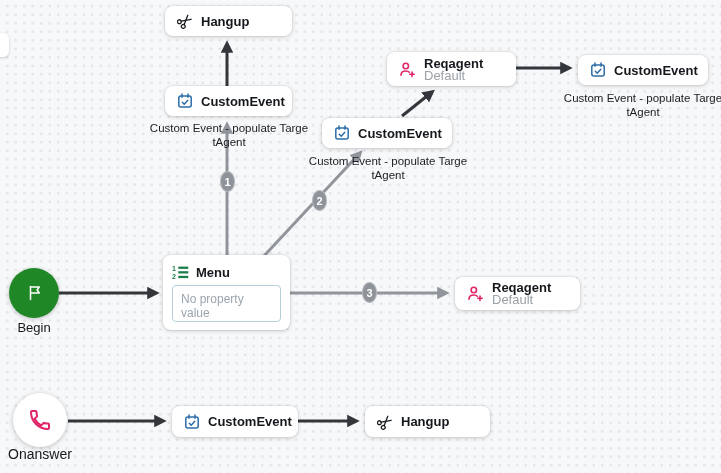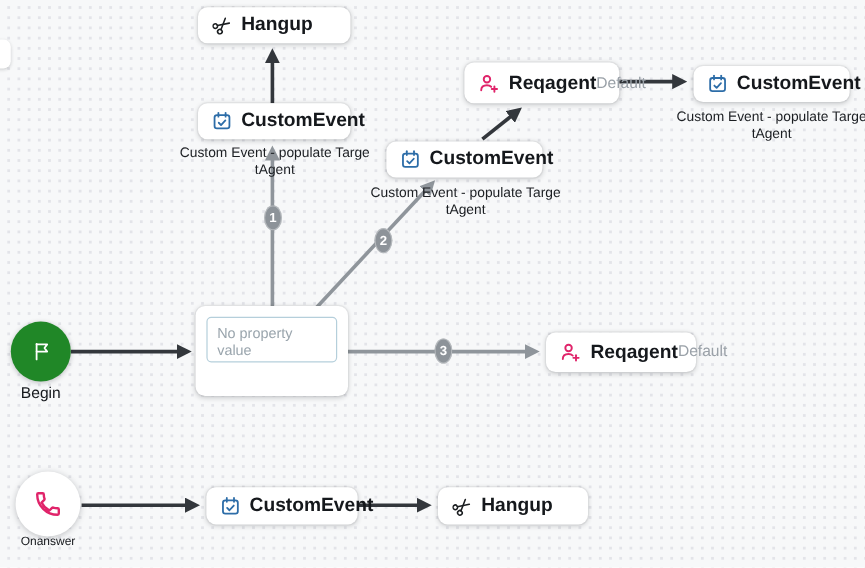--- a/index.html
+++ b/index.html
@@ -18,23 +18,23 @@
   .edges{position:absolute;left:0;top:0;width:721px;height:473px;}
   .edge-dark{stroke:var(--edge-dark);stroke-width:3;fill:none;}
   .edge-gray{stroke:var(--edge-gray);stroke-width:3;fill:none;}
   .mk-dark{fill:var(--edge-dark);}
   .mk-gray{fill:var(--edge-gray);}
   .node{
     position:absolute;background:#fff;border-radius:8px;
     box-shadow:0 1px 4px rgba(20,24,31,.20), 0 0 0 1px rgba(20,24,31,.04);
     display:flex;align-items:center;gap:8px;padding:0 12px;
   }
-  .node-label{font-size:16px;font-weight:bold;color:#15181c;white-space:nowrap;}
+  .node-label{font-size:13px;font-weight:bold;color:#15181c;white-space:nowrap;}
   .node-sub{font-size:13px;color:#9aa1a8;line-height:12px;}
-  .stack{display:flex;flex-direction:row;justify-content:space-between;}
+  .stack{display:flex;flex-direction:column;justify-content:space-between;}
   .stack .node-label{line-height:13px;}
   .menu-node{flex-direction:column;align-items:stretch;gap:5px;padding:9px 9px 8px 9px;}
   .menu-head{display:flex;align-items:center;gap:7px;}
   .menu-input{
     width:100%;height:38px;resize:none;border:1px solid #b5cfdb;border-radius:4px;
     font-family:"Liberation Sans",sans-serif;font-size:12px;color:#3a4046;
     padding:6px 8px;background:#fff;outline:none;overflow:hidden;
   }
   .menu-input::placeholder{color:#9aa5ad;}
   .caption{position:absolute;text-align:center;font-size:11.5px;color:#1b1e22;line-height:14px;}
@@ -167,20 +167,34 @@
     </span>
     <span class="node-label">CustomEvent</span>
   </div>
 
   <div class="caption" style="left:298px;top:154px;width:180px;">
     <div>Custom Event - populate Targe</div>
     <div>tAgent</div>
   </div>
 
   <div class="node menu-node" style="left:163px;top:255px;width:127px;height:75px;">
+    <div class="menu-head">
+      <span class="icon">
+        <svg width="17" height="16" viewBox="0 0 17 16">
+          <g fill="var(--icon-green)">
+            <text x="0" y="6.8" font-size="7" font-weight="bold">1</text>
+            <text x="0" y="15" font-size="7" font-weight="bold">2</text>
+            <rect x="6.3" y="2.6" width="10" height="2.3"></rect>
+            <rect x="6.3" y="7.2" width="10" height="2.3"></rect>
+            <rect x="6.3" y="11.8" width="10" height="2.3"></rect>
+          </g>
+        </svg>
+      </span>
+      <span class="node-label">Menu</span>
+    </div>
     <textarea class="menu-input" rows="2" placeholder="No property value" style=""></textarea>
   </div>
 
   <div class="node" style="left:455px;top:277px;width:125px;height:33px;">
     <span class="icon">
       <svg width="17" height="17" viewBox="0 0 17 17">
         <g stroke="var(--icon-pink)" stroke-width="1.6" fill="none" stroke-linecap="round">
           <circle cx="6.8" cy="5" r="2.7"></circle>
           <path d="M2 14.2 C2 11.6 4 10 6.8 10 C8.3 10 9.5 10.5 10.3 11.3"></path>
           <line x1="13" y1="11" x2="13" y2="15.4"></line>
@@ -206,21 +220,21 @@
   </div>
   <div class="circle-label" style="left:-6px;top:320px;width:80px;">Begin</div>
 
   <div class="circle white-circle" style="left:13px;top:393px;width:54px;height:54px;">
     <span class="icon">
       <svg width="24" height="24" viewBox="0 0 24 24">
         <path d="M6.6 10.8c1.4 2.8 3.8 5.1 6.6 6.6l2.2-2.2c.3-.3.7-.4 1-.2 1.1.4 2.3.6 3.6.6.6 0 1 .4 1 1V20c0 .6-.4 1-1 1C10.6 21 3 13.4 3 4c0-.6.4-1 1-1h3.5c.6 0 1 .4 1 1 0 1.2.2 2.5.6 3.6.1.3 0 .7-.2 1l-2.3 2.2z" fill="none" stroke="var(--icon-pink)" stroke-width="2" stroke-linejoin="round"></path>
       </svg>
     </span>
   </div>
-  <div class="circle-label" style="left:0px;top:446px;width:80px;font-size:10px;">Onanswer</div>
+  <div class="circle-label" style="left:0px;top:446px;width:80px;font-size:14px;">Onanswer</div>
 
   <div class="node" style="left:172px;top:406px;width:126px;height:31px;">
     <span class="icon">
       <svg width="16" height="16" viewBox="0 0 16 16">
         <g stroke="var(--icon-blue)" stroke-width="1.5" fill="none" stroke-linecap="round" stroke-linejoin="round">
           <rect x="1.8" y="3" width="12.4" height="11" rx="2"></rect>
           <line x1="5" y1="1" x2="5" y2="4.2"></line>
           <line x1="11" y1="1" x2="11" y2="4.2"></line>
           <polyline points="5.3,9.3 7.2,11.2 10.8,7.3"></polyline>
         </g>

